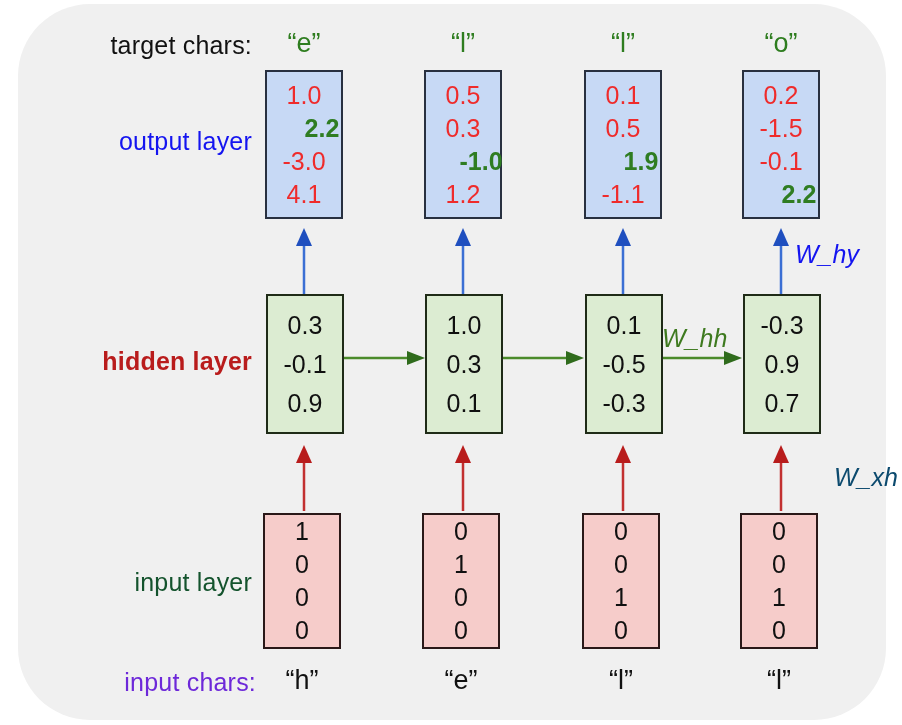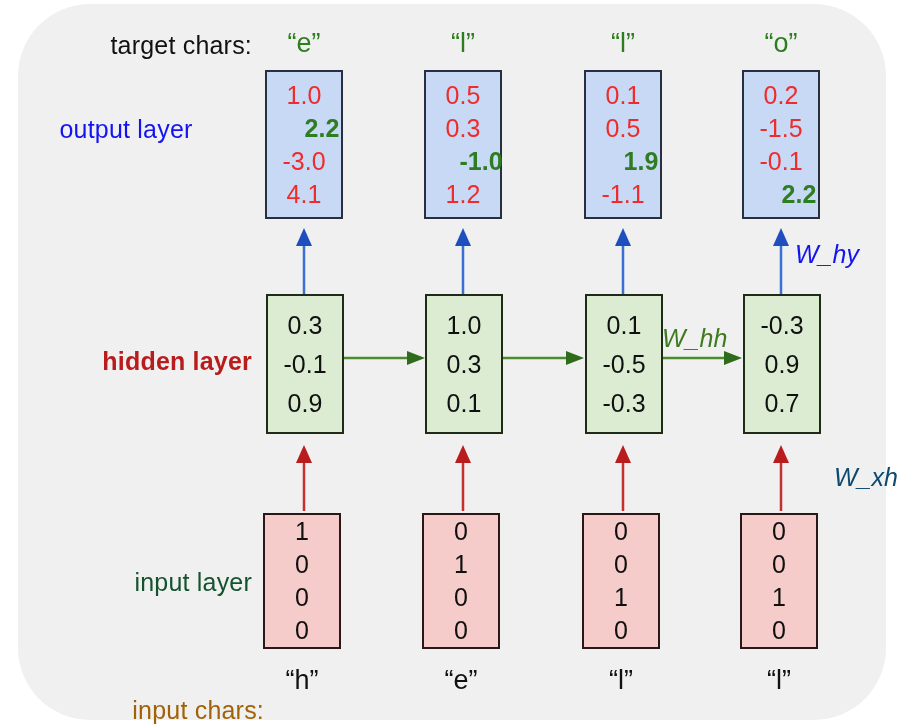--- a/index.html
+++ b/index.html
@@ -33,24 +33,24 @@
 
   
   .row-label {
     position: absolute;
     font-size: 25px;
     white-space: nowrap;
     text-align: right;
     letter-spacing: 0.2px;
   }
   #label-target-chars { left: 0px;  top: 31px;  width: 252px; color: #111111; }
-  #label-output-layer { left: 0px;  top: 115px; width: 252px; color: #1414f0; text-align: center; }
+  #label-output-layer { left: 0px;  top: 127px; width: 252px; color: #1414f0; }
   #label-hidden-layer { left: 0px;  top: 347px; width: 252px; color: #b91c1c; font-weight: bold; }
   #label-input-layer  { left: 0px;  top: 568px; width: 252px; color: #14532d; }
-  #label-input-chars  { left: 12px;  top: 668px; width: 252px; color: #a16207; margin-top: 28px; }
+  #label-input-chars  { left: 4px;  top: 668px; width: 252px; color: #6d28d9; }
 
   
   .char-cap {
     position: absolute;
     font-size: 27px;
     text-align: center;
     width: 78px;
     white-space: nowrap;
   }
   .char-cap.target { top: 28px;  color: #2e7d1f; }

